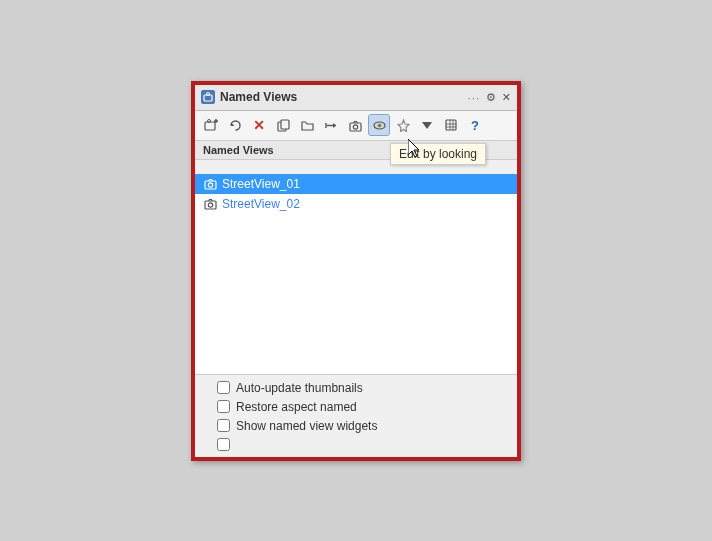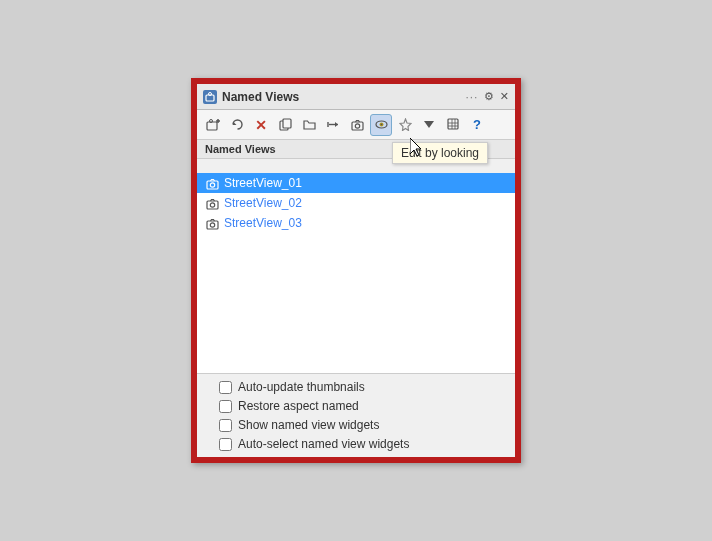--- a/index.html
+++ b/index.html
@@ -10,21 +10,21 @@
       align-items: center;
       width: 712px;
       height: 541px;
       font-family: 'Segoe UI', Tahoma, Geneva, Verdana, sans-serif;
       font-size: 12px;
     }
 
     .window {
       width: 330px;
       background: #f0f0f0;
-      border: 6px solid #b91c1c;
+      border: 4px solid #b91c1c;
       box-shadow: 2px 2px 6px rgba(0,0,0,0.3);
       display: flex;
       flex-direction: column;
     }
 
     .title-bar {
       background: #e8e8e8;
       border-bottom: 1px solid #bbb;
       display: flex;
       align-items: center;
@@ -303,44 +303,33 @@
     <div class="list-item">
       <span class="item-icon">
         <svg width="13" height="13" viewBox="0 0 13 13">
           <rect x="1" y="4" width="11" height="8" rx="1" fill="none" stroke="#555" stroke-width="1.2"></rect>
           <circle cx="6.5" cy="8" r="2.2" fill="none" stroke="#555" stroke-width="1.2"></circle>
           <path d="M4.5 4 L5.5 2.5 L7.5 2.5 L8.5 4" fill="none" stroke="#555" stroke-width="1.2"></path>
         </svg>
       </span>
       <span>StreetView_02</span>
     </div>
-    <div class="list-item">
-      <span class="item-icon">
-        <svg width="13" height="13" viewBox="0 0 13 13">
-          <rect x="1" y="4" width="11" height="8" rx="1" fill="none" stroke="#555" stroke-width="1.2"></rect>
-          <circle cx="6.5" cy="8" r="2.2" fill="none" stroke="#555" stroke-width="1.2"></circle>
-          <path d="M4.5 4 L5.5 2.5 L7.5 2.5 L8.5 4" fill="none" stroke="#555" stroke-width="1.2"></path>
-        </svg>
-      </span>
-      <span>StreetView_03</span>
-    </div>
   </div>
 
   <div class="footer-area">
     <div class="checkbox-row">
       <input type="checkbox" id="auto-update" style="">
       <label for="auto-update">Auto-update thumbnails</label>
     </div>
     <div class="checkbox-row">
       <input type="checkbox" id="restore-aspect" style="">
       <label for="restore-aspect">Restore aspect named</label>
     </div>
     <div class="checkbox-row">
       <input type="checkbox" id="show-widget" style="">
       <label for="show-widget">Show named view widgets</label>
     </div>
     <div class="checkbox-row">
       <input type="checkbox" id="auto-select" style="">
-      <label for="auto-select">Auto-select named view widgets</label>
     </div>
   </div>
 
 </div>
 
 </body></html>

